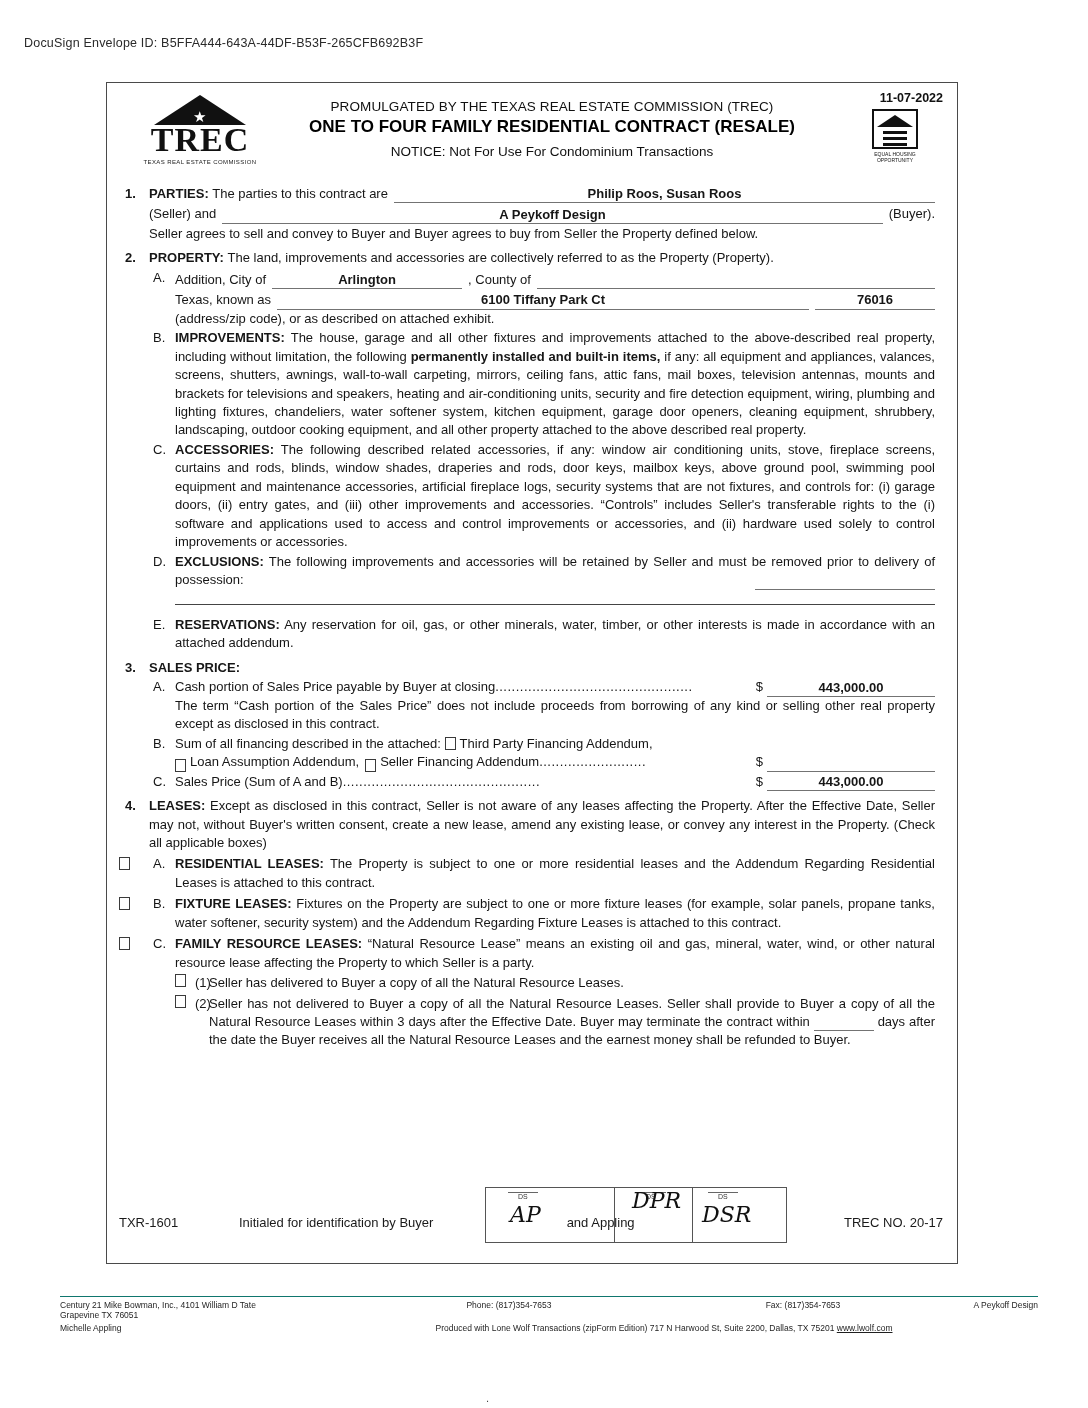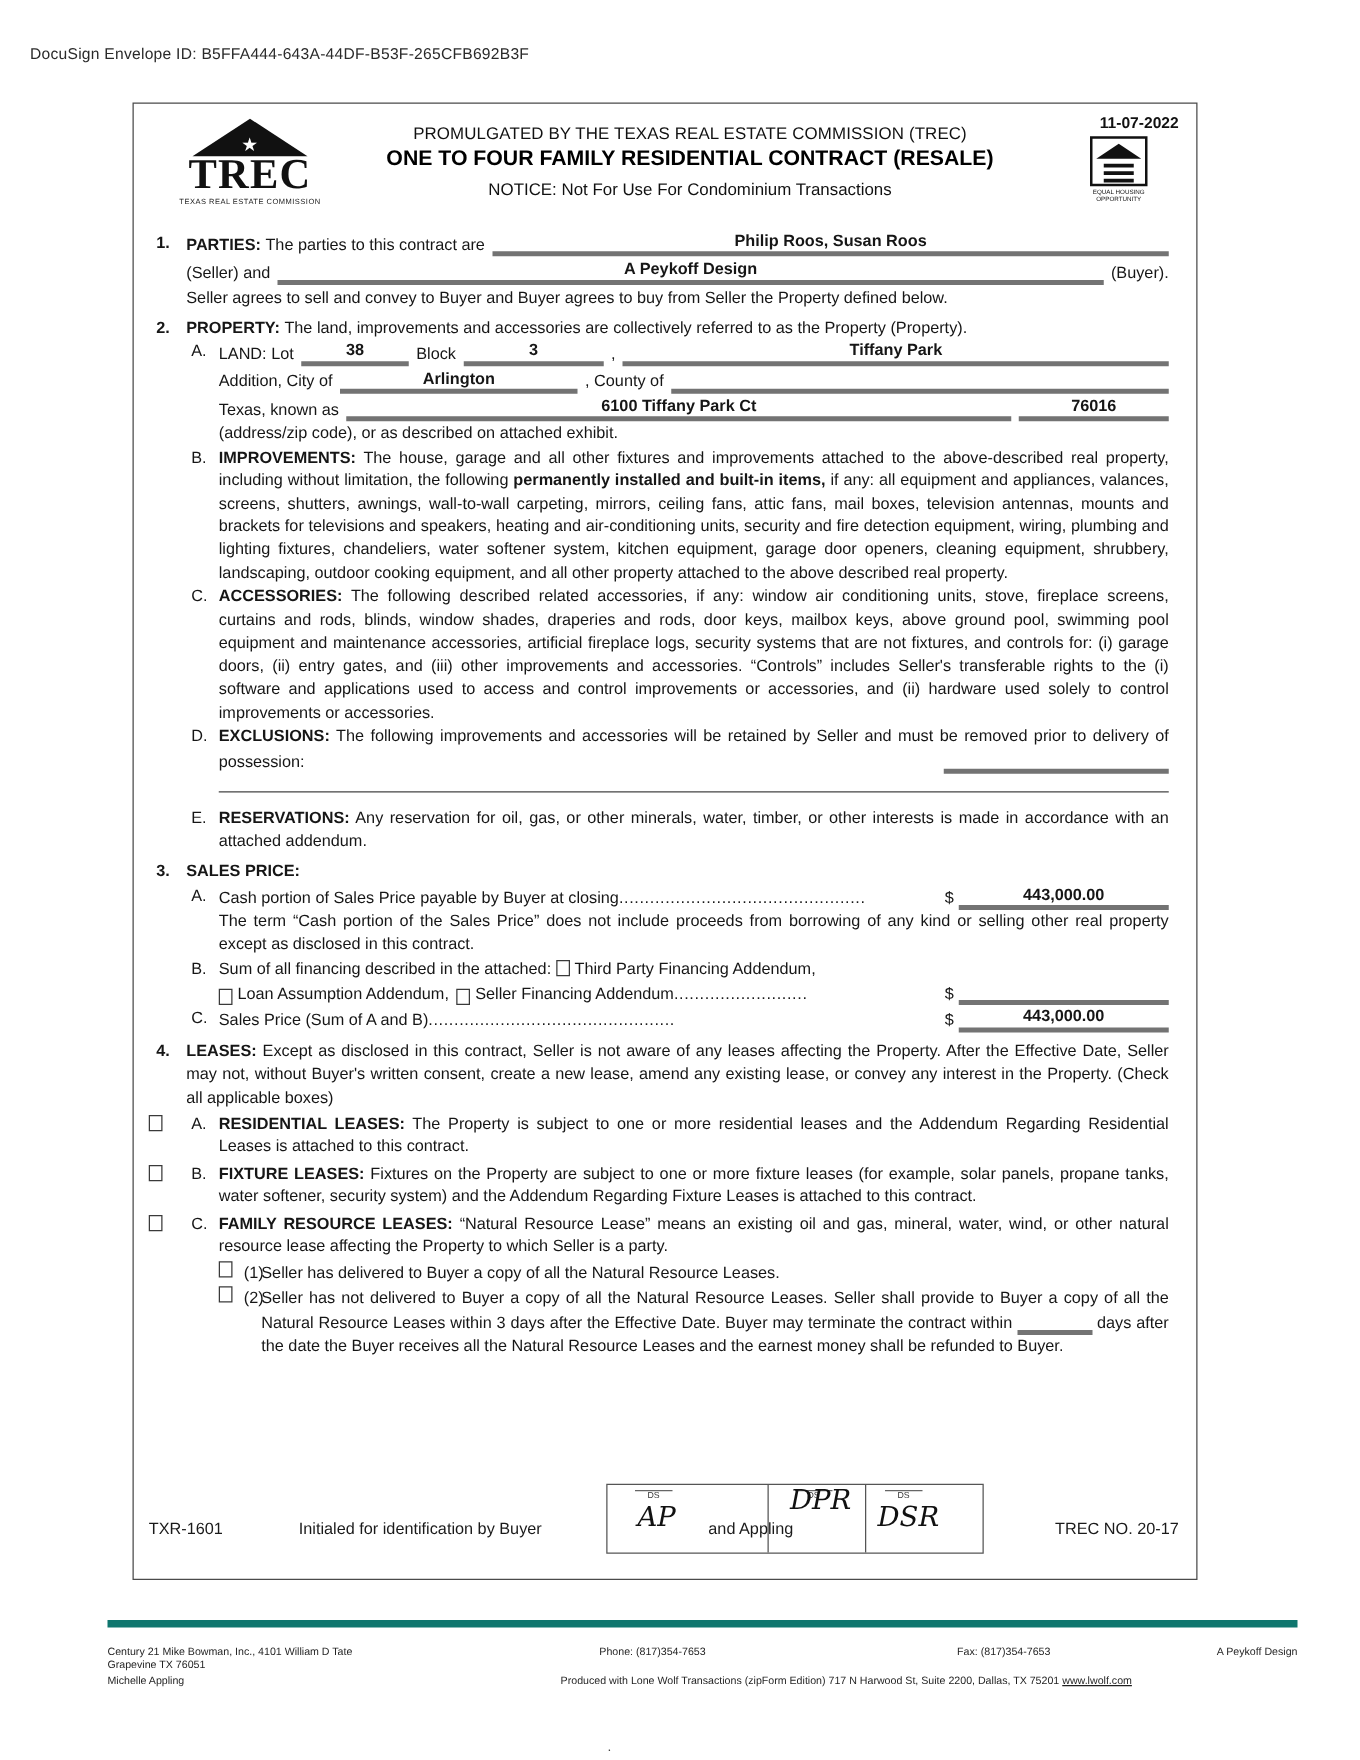--- a/index.html
+++ b/index.html
@@ -159,21 +159,21 @@
     width: 26px;
     flex: 0 0 26px;
     padding-left: 4px;
     box-sizing: border-box;
   }
   .sletter.deep { width: 34px; flex: 0 0 34px; padding-left: 14px; }
   .stext { flex: 1 1 auto; }
   b, .b { font-weight: bold; }
   .ul {
     display: inline-block;
-    border-bottom: 4px solid #737373;
+    border-bottom: 1px solid #737373;
     text-align: center;
     font-weight: bold;
     vertical-align: bottom;
     line-height: 1.25;
   }
   .ul.plain { font-weight: normal; }
   .dots { letter-spacing: 0.5px; }
   .cb {
     display: inline-block;
     width: 11px;
@@ -243,23 +243,22 @@
   }
 
   
   .pagefoot {
     position: absolute;
     left: 60px;
     right: 50px;
     top: 1296px;
     font-size: 8.5px;
     color: #1f1f1f;
-    border-top: 6px solid #0f766e;
-    padding-top: 14px;
-    margin-left: 26px;
+    border-top: 1px solid #0f766e;
+    padding-top: 3px;
   }
   .pf-row { display: flex; }
   .pf-a { width: 230px; }
   .pf-b { flex: 1 1 auto; text-align: center; }
   .pf-c { width: 150px; text-align: center; }
   .pf-d { width: 160px; text-align: right; }
   .pf-row2 { display: flex; margin-top: 3px; }
   .pf-2a { width: 230px; }
   .pf-2b { flex: 1 1 auto; text-align: center; }
   .dot-mark {
@@ -326,28 +325,20 @@
       </div>
 
       <div class="clause">
         <div class="cnum">2.</div>
         <div class="ctext">
           <div class="just"><b>PROPERTY:</b>&nbsp;<span>The land, improvements and accessories are collectively referred to as the Property (Property).</span></div>
 
           <div class="sub">
             <div class="sletter">A.</div>
             <div class="stext">
-              <div style="display:flex;align-items:flex-end;">
-                <span>LAND: Lot</span>
-                <span class="ul" style="width:86px;margin:0 6px;">38</span>
-                <span>Block</span>
-                <span class="ul" style="width:112px;margin:0 6px;">3</span>
-                <span>,</span>
-                <span class="ul" style="flex:1 1 auto;margin-left:6px;">Tiffany Park</span>
-              </div>
               <div style="display:flex;align-items:flex-end;margin-top:2px;">
                 <span>Addition, City of</span>
                 <span class="ul" style="width:190px;margin:0 6px;">Arlington</span>
                 <span>, County of</span>
                 <span class="ul plain" style="flex:1 1 auto;margin-left:6px;">&nbsp;</span>
               </div>
               <div style="display:flex;align-items:flex-end;margin-top:2px;">
                 <span>Texas, known as</span>
                 <span class="ul" style="flex:1 1 auto;margin:0 6px;">6100 Tiffany Park Ct</span>
                 <span class="ul" style="width:120px;">76016</span>

